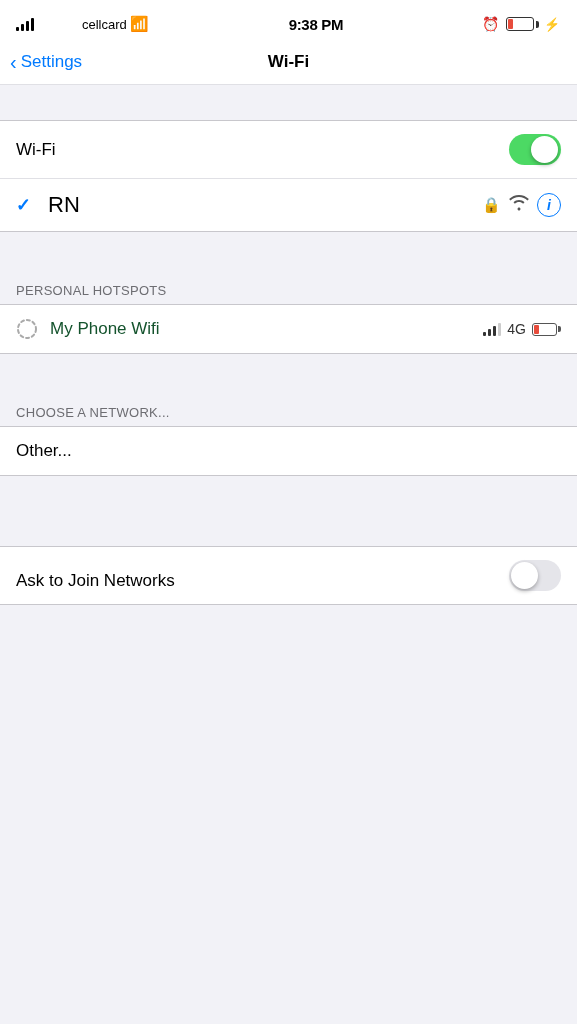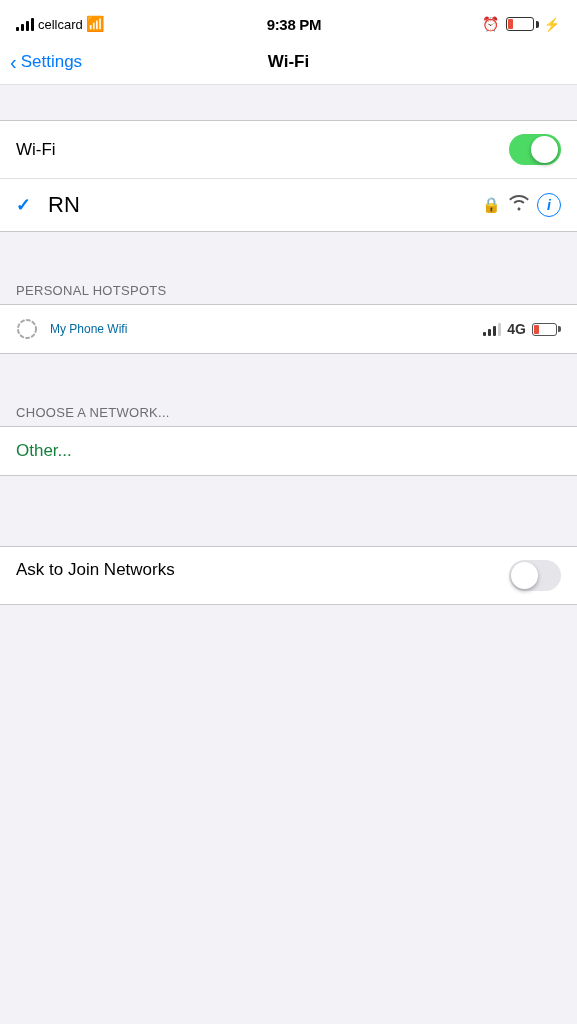--- a/index.html
+++ b/index.html
@@ -257,21 +257,21 @@
       align-items: flex-end;
       gap: 2px;
       height: 14px;
     }
     .signal-bar-small {
       width: 3px;
       border-radius: 1px;
     }
     .hotspot-4g {
       font-size: 14px;
-      font-weight: 700;
+      font-weight: 400;
       color: #333;
     }
     .hotspot-battery {
       width: 25px;
       height: 13px;
       border: 1.5px solid #555;
       border-radius: 3px;
       position: relative;
       overflow: hidden;
     }
@@ -302,31 +302,31 @@
       display: flex;
       align-items: center;
       padding: 13px 16px;
       background: #fff;
       border-top: 1px solid #c8c7cc;
       border-bottom: 1px solid #c8c7cc;
       min-height: 50px;
     }
     .other-label {
       font-size: 17px;
-      color: #15803d;
+      color: #000000;
       margin-left: 0;
     }
 
     
     .ask-section {
       margin-top: 35px;
     }
     .ask-row {
       display: flex;
-      align-items: flex-start;
+      align-items: flex-end;
       justify-content: space-between;
       padding: 13px 16px;
       background: #fff;
       border-top: 1px solid #c8c7cc;
       border-bottom: 1px solid #c8c7cc;
       min-height: 50px;
     }
     .ask-label {
       font-size: 17px;
       color: #000;
@@ -343,21 +343,21 @@
 <body>
 
 <div class="status-bar">
   <div class="status-left">
     <div class="signal-bars">
       <div class="signal-bar" style="height:4px;"></div>
       <div class="signal-bar" style="height:7px;"></div>
       <div class="signal-bar" style="height:10px;"></div>
       <div class="signal-bar" style="height:13px;"></div>
     </div>
-    <span style="font-size:13px;font-weight:500;">cellcard</span>
+    <span style="font-size:13px;font-weight:500;margin-left:44px;">cellcard</span>
     <span style="font-size:15px;">📶</span>
   </div>
   <div class="status-center">9:38 PM</div>
   <div class="status-right">
     <span style="font-size:14px;">⏰</span>
     <div class="battery-container">
       <div class="battery-body">
         <div class="battery-fill-red"></div>
       </div>
       <div class="battery-tip"></div>
@@ -410,21 +410,21 @@
 <div class="section-header">PERSONAL HOTSPOTS</div>
 
 <div class="hotspot-row">
   <div class="hotspot-left">
 
     <div class="spinner">
       <svg class="spinner-svg" viewBox="0 0 22 22" fill="none" xmlns="http://www.w3.org/2000/svg">
         <circle cx="11" cy="11" r="9" stroke="#aaa" stroke-width="2" stroke-dasharray="3 3" stroke-linecap="round"></circle>
       </svg>
     </div>
-    <span style="font-size:12px;color:#0369a1;">My Phone Wifi</span>
+    <span style="font-size:17px;color:#14532d;">My Phone Wifi</span>
   </div>
   <div class="hotspot-right">
 
     <div class="signal-bars-small">
       <div class="signal-bar-small" style="height:4px;background:#333;"></div>
       <div class="signal-bar-small" style="height:7px;background:#333;"></div>
       <div class="signal-bar-small" style="height:10px;background:#333;"></div>
       <div class="signal-bar-small" style="height:13px;background:#ccc;"></div>
     </div>
     <span class="hotspot-4g">4G</span>

